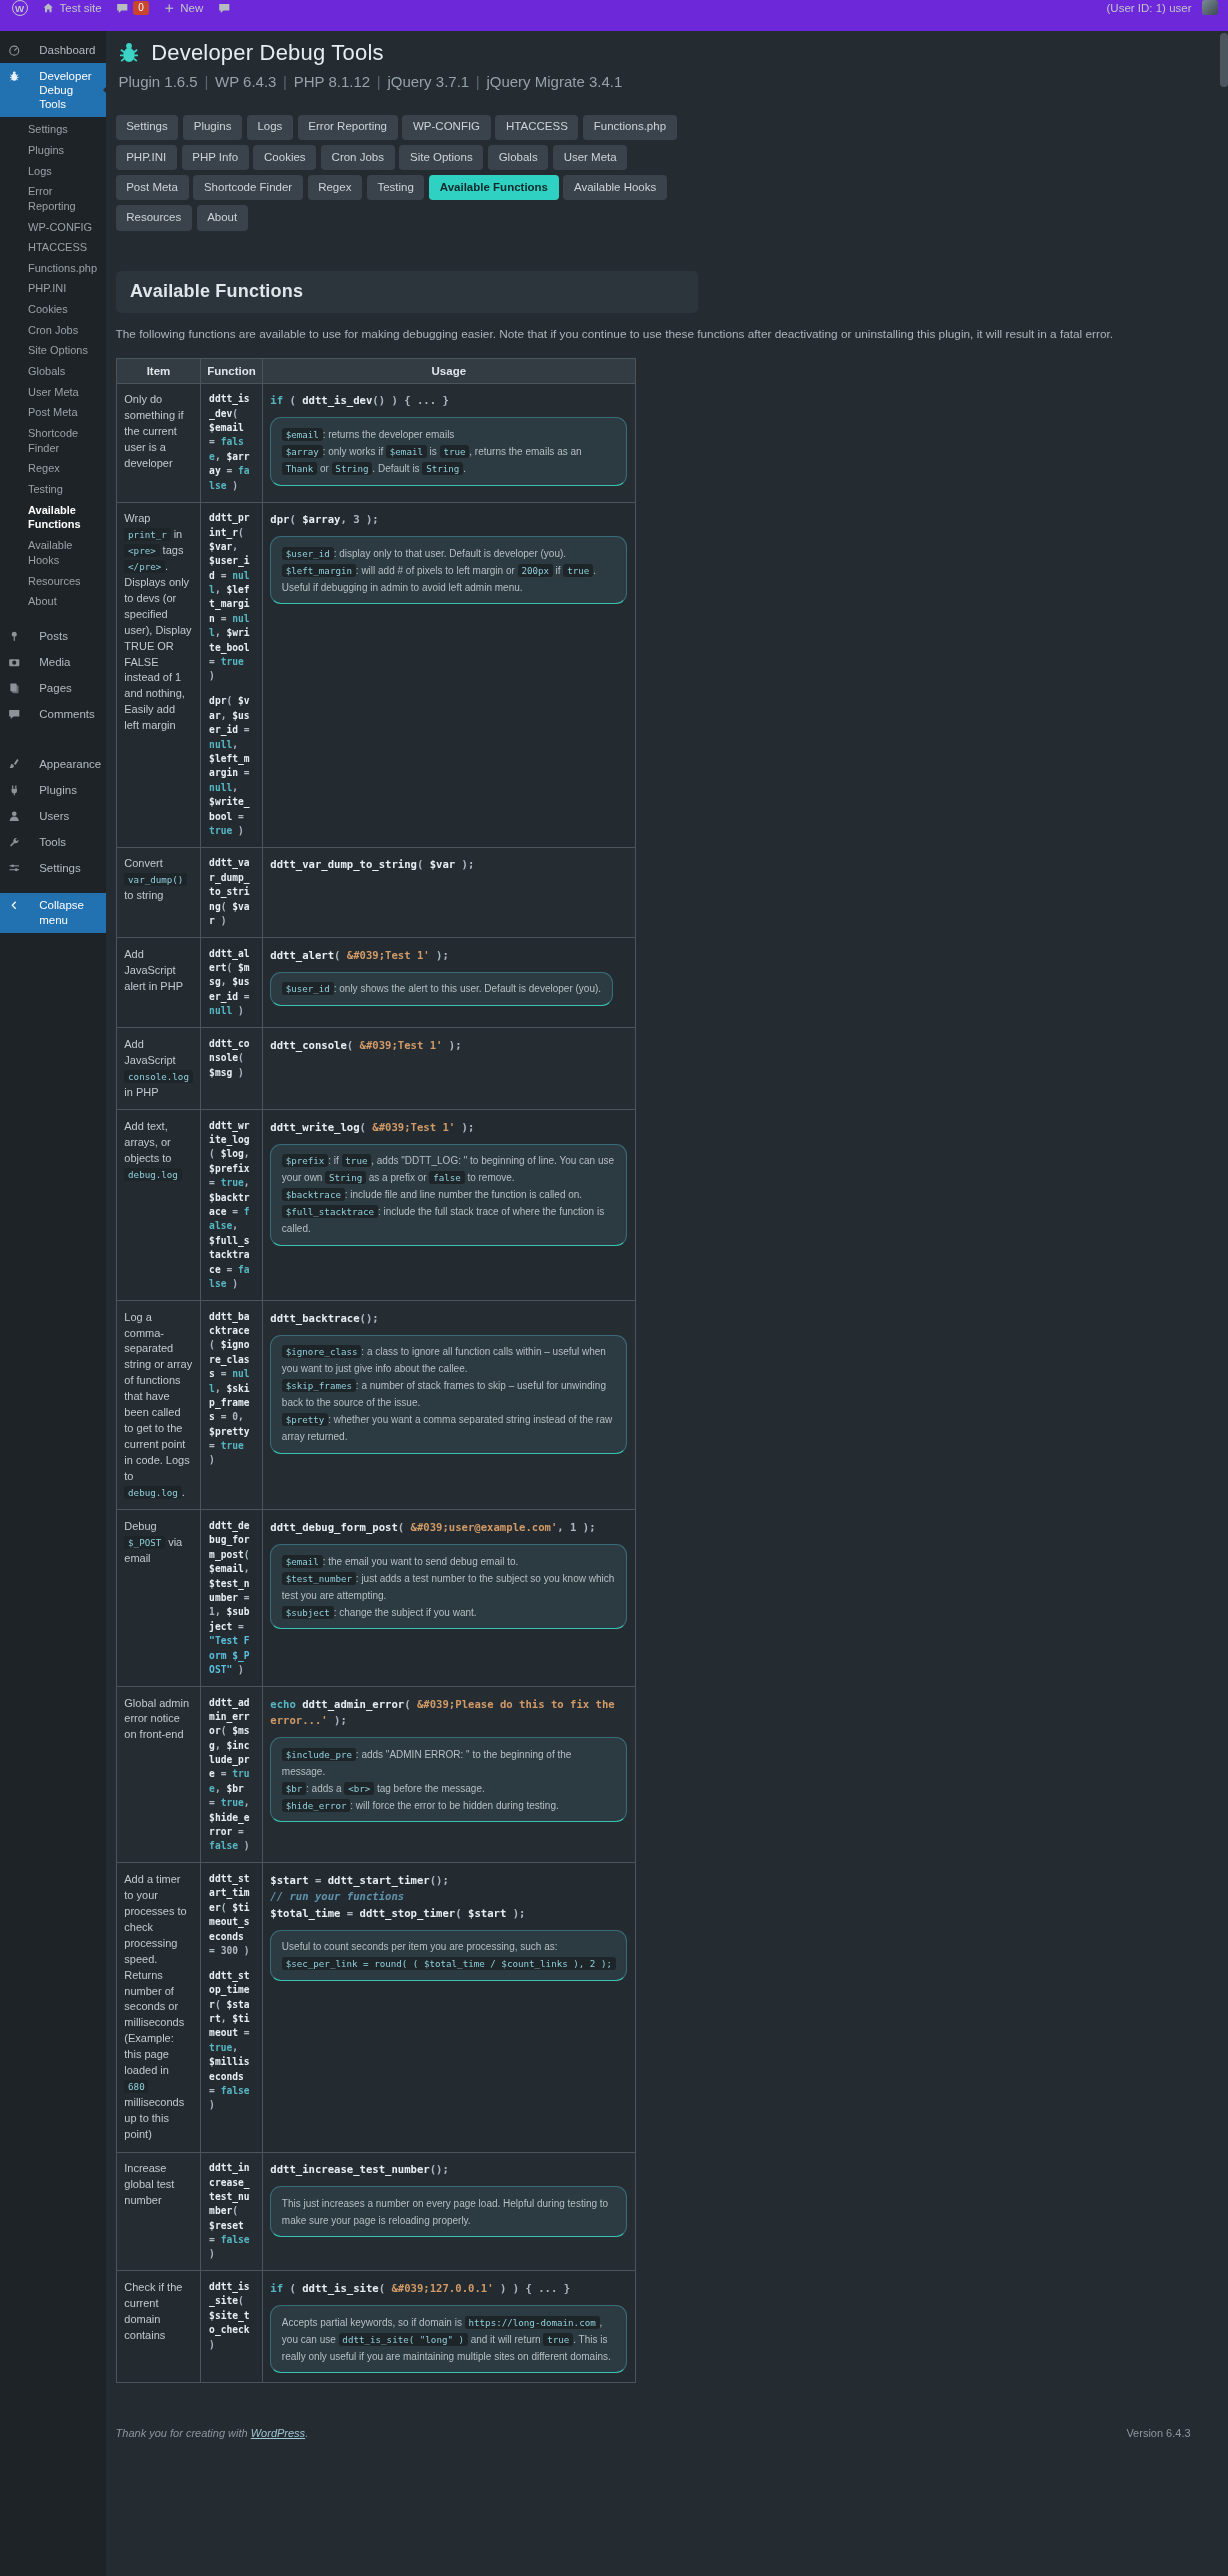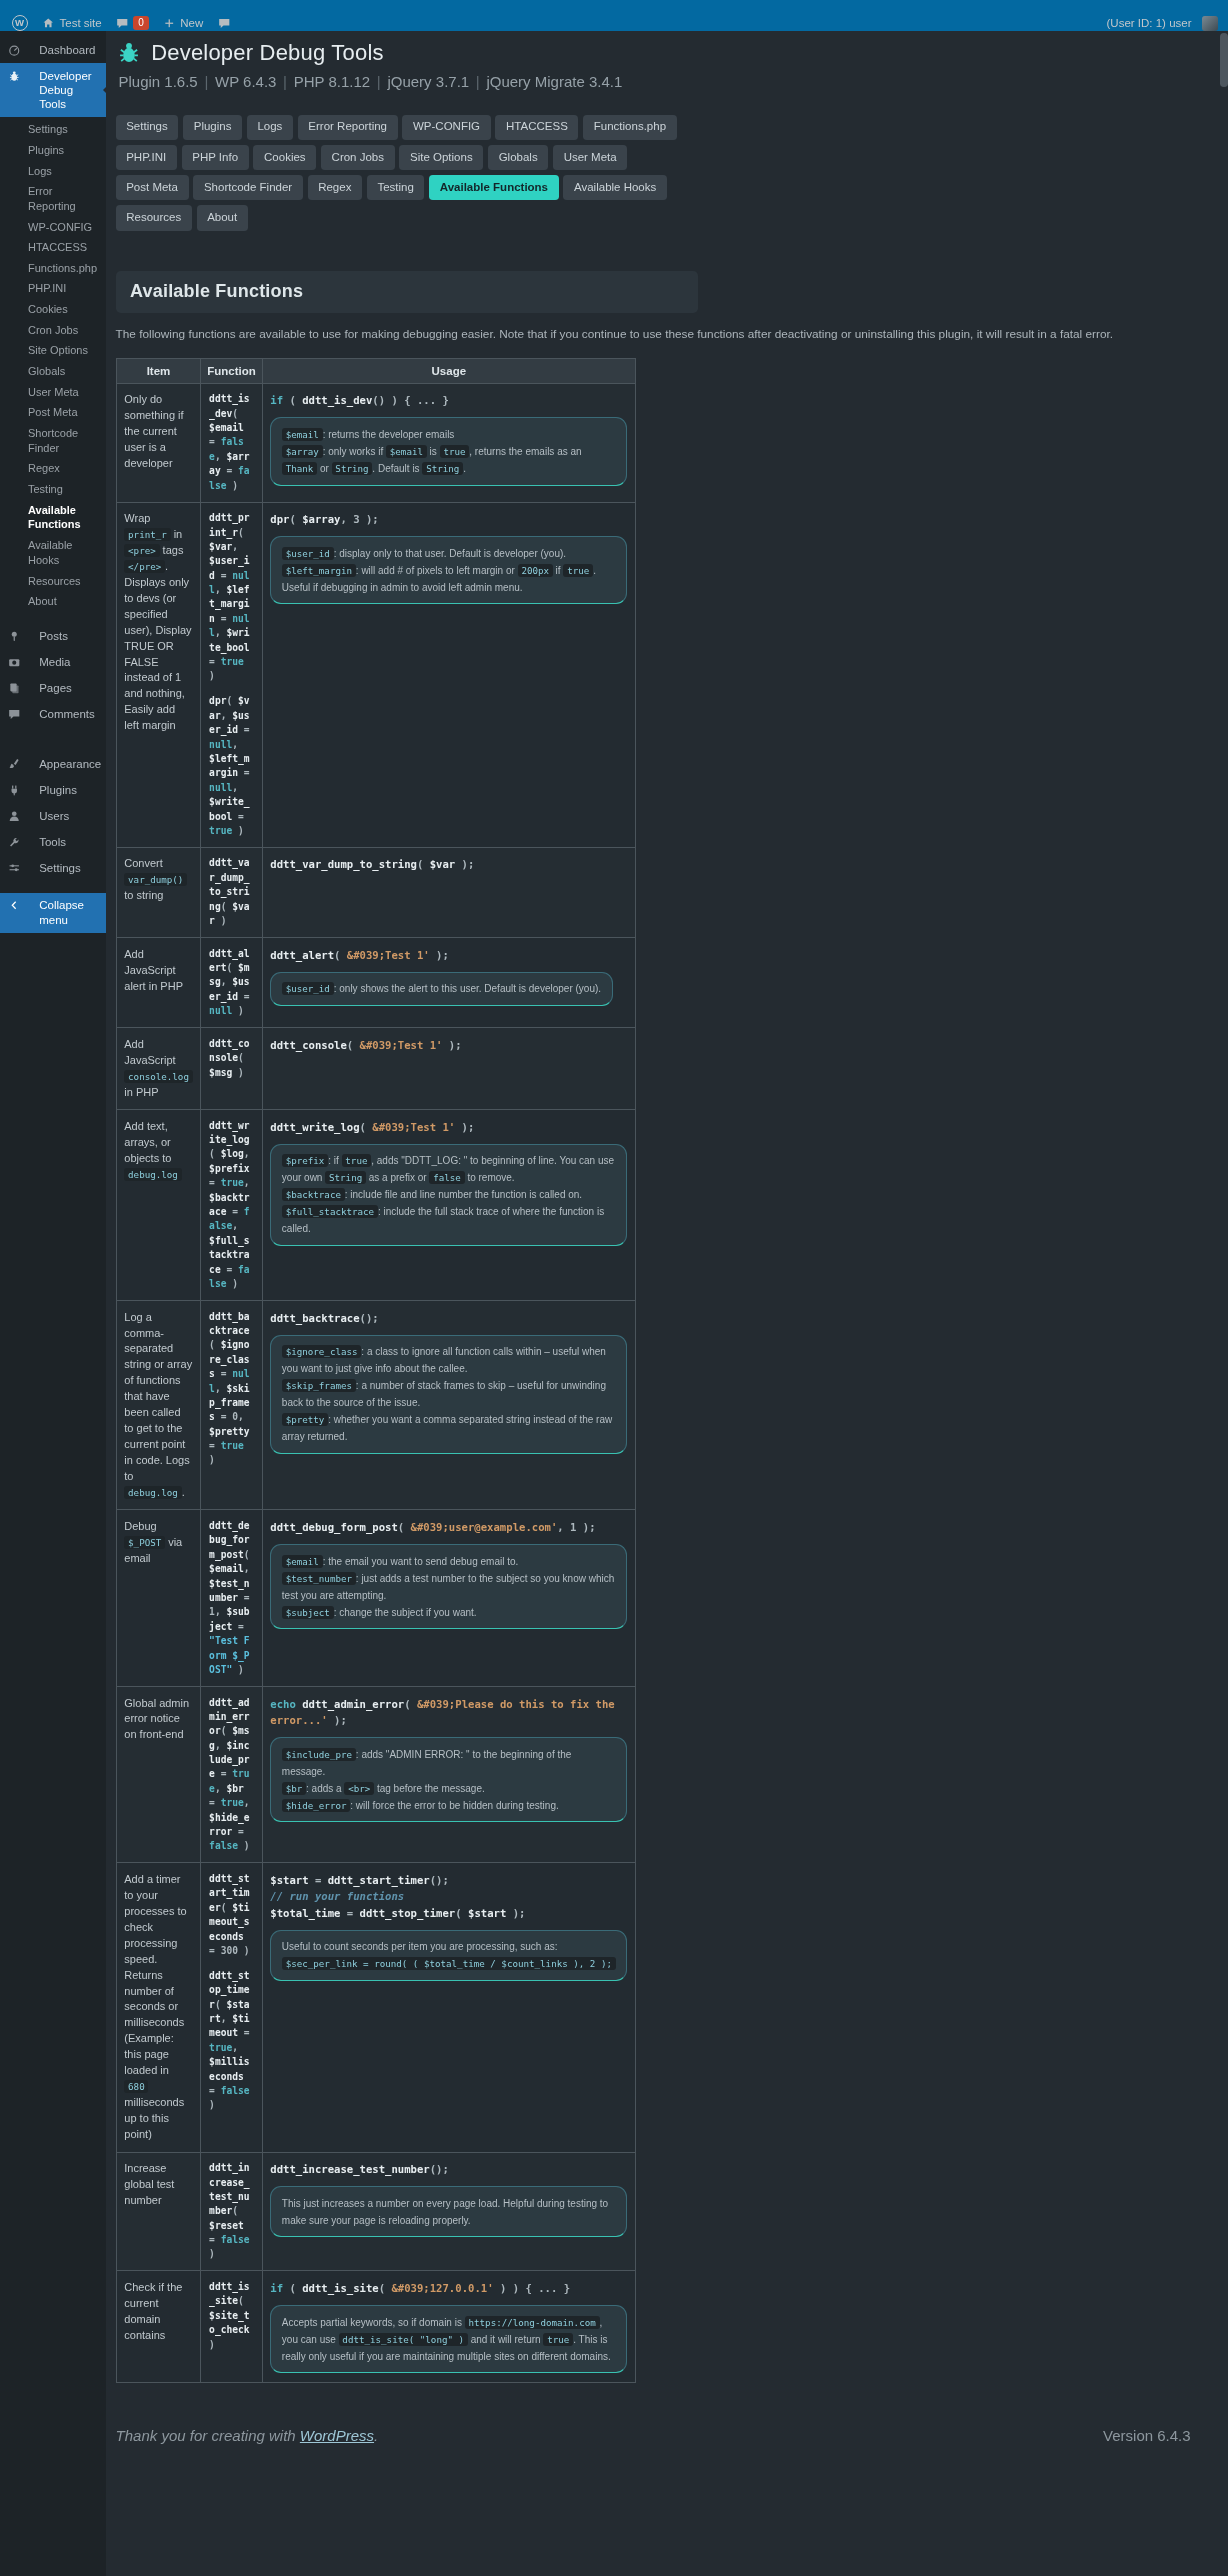--- a/index.html
+++ b/index.html
@@ -1,22 +1,22 @@
 <!DOCTYPE html>
 <html><head>
 <meta charset="utf-8">
 <style>
   *{box-sizing:border-box;margin:0;padding:0}
   html,body{width:1229px}
   body{font-family:"Liberation Sans","DejaVu Sans",sans-serif;background:#242b31;color:#c3cbd1}
   #app{position:relative;width:1229px;min-height:2576px;background:#242b31;overflow:hidden}
 
   
-  #adminbar{position:absolute;top:0;left:0;right:0;height:31px;background:#0369a1;color:#c2c7cb;
-    display:flex;align-items:flex-end;justify-content:space-between;padding:0 11.5px;font-size:11.5px;z-index:20}
+  #adminbar{position:absolute;top:0;left:0;right:0;height:31px;background:#6d28d9;color:#c2c7cb;
+    display:flex;align-items:flex-start;justify-content:space-between;padding:0 11.5px;font-size:11.5px;z-index:20}
   .ab-left,.ab-right{display:flex;align-items:center;gap:14.4px}
   .ab-item{display:inline-flex;align-items:center;gap:4.8px;cursor:pointer;white-space:nowrap}
   .wplogo{width:16.3px;height:16.3px;border:1.4px solid #c2c7cb;border-radius:50%;display:inline-flex;
     align-items:center;justify-content:center;font-size:9.6px;font-weight:bold}
   .wplogo::before{content:"W"}
   .ico{display:inline-flex;width:12.5px;height:12.5px;color:#b6bcc0}
   .ico svg{width:100%;height:100%}
   .badge{background:#c9462c;border-radius:2.9px;padding:0 4.8px;height:14.4px;line-height:14.4px;font-size:10px;color:#fff}
   .avatar{width:15.4px;height:15.4px;border-radius:2.9px;background:linear-gradient(135deg,#7a8a94,#3d4a52);margin-left:5.8px}
 
@@ -73,21 +73,21 @@
   .chip{font-family:"DejaVu Sans Mono","Liberation Mono",monospace;font-size:9.2px;background:#1e2529;
     color:#8ecfdd;padding:1px 3.8px;border-radius:2.9px;white-space:nowrap}
   .kw{color:#56b6c2}
   .str{color:#d19a66}
   .str2{color:#5bc0de}
   .var{color:#e8eef1}
   .fnm{color:#e8eef1}
   .cm{color:#5f93ad;font-style:italic}
   .pl{color:#aeb9bf}
 
-  .wp-footer{margin-top:44px;display:flex;justify-content:space-between;font-size:15px;color:#8d979e;
+  .wp-footer{margin-top:44px;display:flex;justify-content:space-between;font-size:11px;color:#8d979e;
     max-width:1075px}
   .thanks{font-style:italic}
   .thanks a{color:#9ec7d6;text-decoration:underline;cursor:pointer}
 
   .scrollbar-thumb{position:absolute;top:33px;right:1px;width:7.7px;height:54px;background:#4d565e;
     border-radius:3.8px;z-index:30}
 </style>
 </head>
 <body>
 

